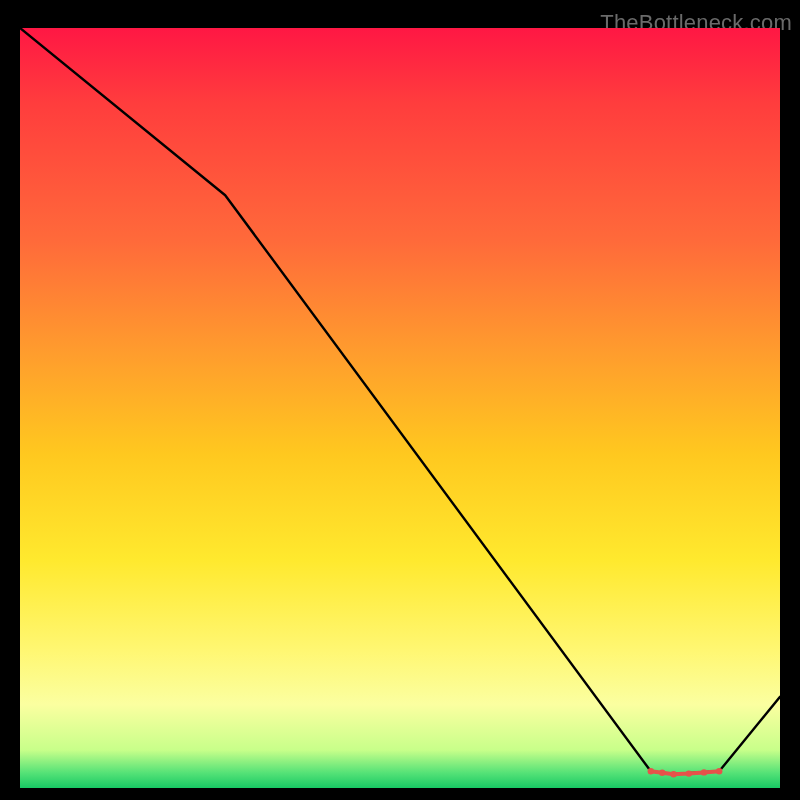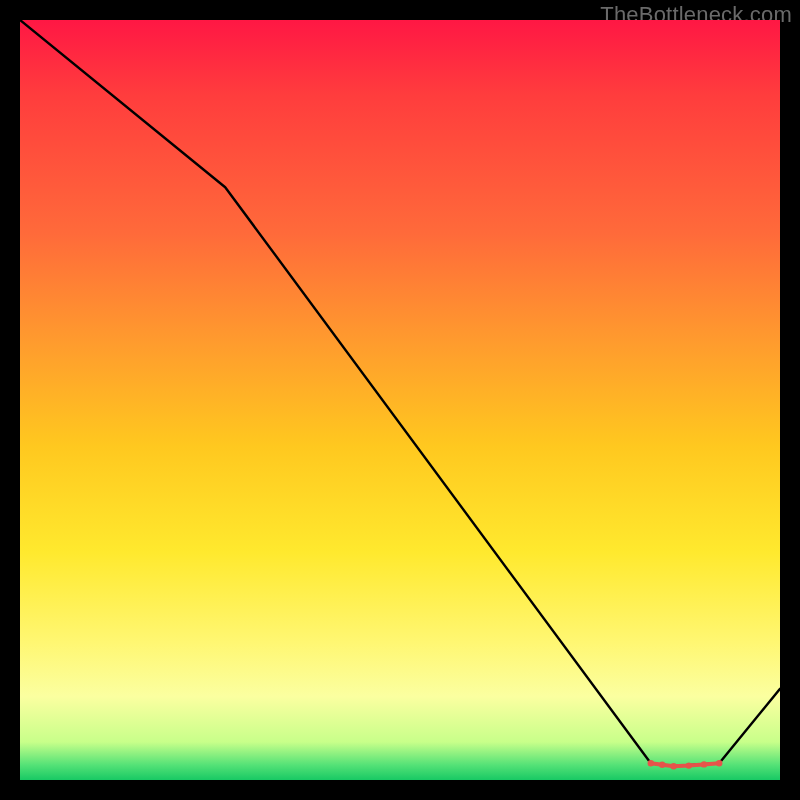--- a/index.html
+++ b/index.html
@@ -7,21 +7,21 @@
     padding: 0;
     width: 800px;
     height: 800px;
     background: #000;
     overflow: hidden;
     font-family: Arial, Helvetica, sans-serif;
   }
   .frame {
     position: absolute;
     left: 0;
-    top: 0;
+    top: 8px;
     width: 800px;
     height: 584px;
     background: #000;
   }
   .plot {
     position: absolute;
     left: 20px;
     top: 20px;
     width: 760px;
     height: 760px;

